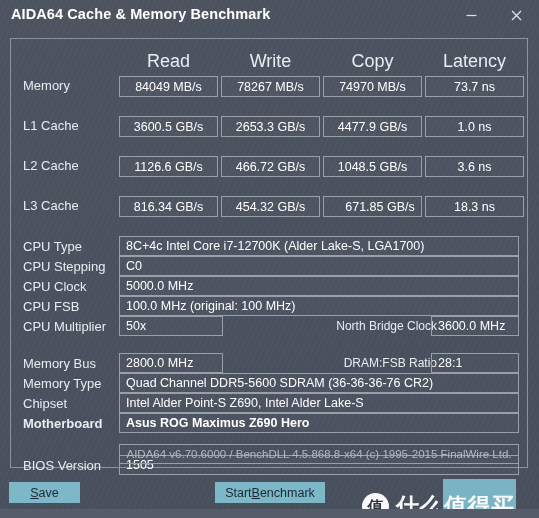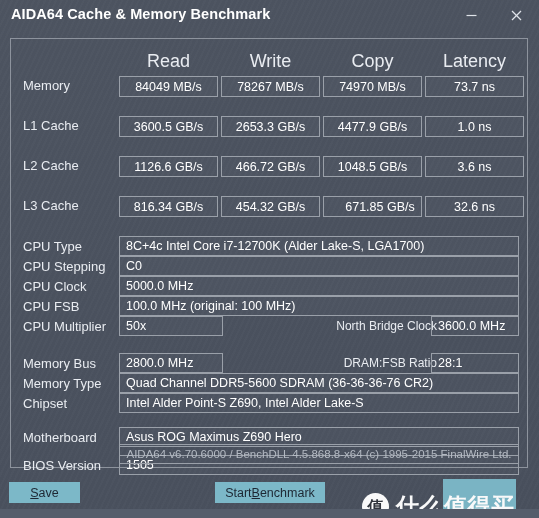--- a/index.html
+++ b/index.html
@@ -296,21 +296,21 @@
       <div class="cellbox" style="left:210px;">466.72 GB/s</div>
       <div class="cellbox" style="left:312px;">1048.5 GB/s</div>
       <div class="cellbox" style="left:414px;">3.6 ns</div>
     </div>
 
     <div class="bench-row" style="top:157px;">
       <div class="rowlabel">L3 Cache</div>
       <div class="cellbox" style="left:108px;">816.34 GB/s</div>
       <div class="cellbox" style="left:210px;">454.32 GB/s</div>
       <div class="cellbox" style="left:312px;padding-left:15px;">671.85 GB/s</div>
-      <div class="cellbox" style="left:414px;">32.6 ns</div>
+      <div class="cellbox" style="left:414px;">18.3 ns</div>
     </div>
 
     <div class="info-row" style="top:197px;">
       <div class="infolabel">CPU Type</div>
       <div class="infobox full">8C+4c Intel Core i7-12700K  (Alder Lake-S, LGA1700)</div>
     </div>
     <div class="info-row" style="top:217px;">
       <div class="infolabel">CPU Stepping</div>
       <div class="infobox full">C0</div>
     </div>
@@ -336,21 +336,21 @@
       <div class="infobox right">28:1</div>
     </div>
     <div class="info-row" style="top:334px;">
       <div class="infolabel">Memory Type</div>
       <div class="infobox full">Quad Channel DDR5-5600 SDRAM  (36-36-36-76 CR2)</div>
     </div>
     <div class="info-row" style="top:354px;">
       <div class="infolabel">Chipset</div>
       <div class="infobox full">Intel Alder Point-S Z690, Intel Alder Lake-S</div>
     </div>
-    <div class="info-row" style="top:388px;">
+    <div class="info-row" style="top:374px;font-weight:bold;">
       <div class="infolabel">Motherboard</div>
       <div class="infobox full">Asus ROG Maximus Z690 Hero</div>
     </div>
     <div class="info-row" style="top:416px;">
       <div class="infolabel">BIOS Version</div>
       <div class="infobox full">1505</div>
     </div>
 
     <div class="footinfo">AIDA64 v6.70.6000 / BenchDLL 4.5.868.8-x64  (c) 1995-2015 FinalWire Ltd.</div>
   </div>

